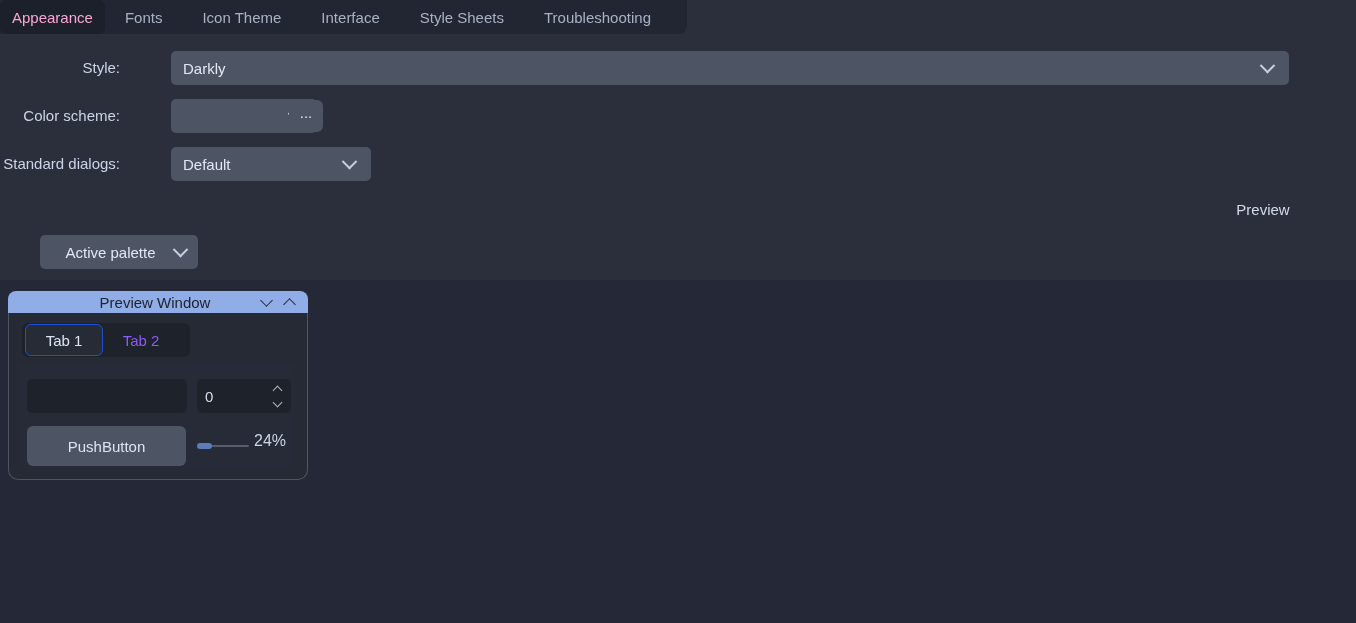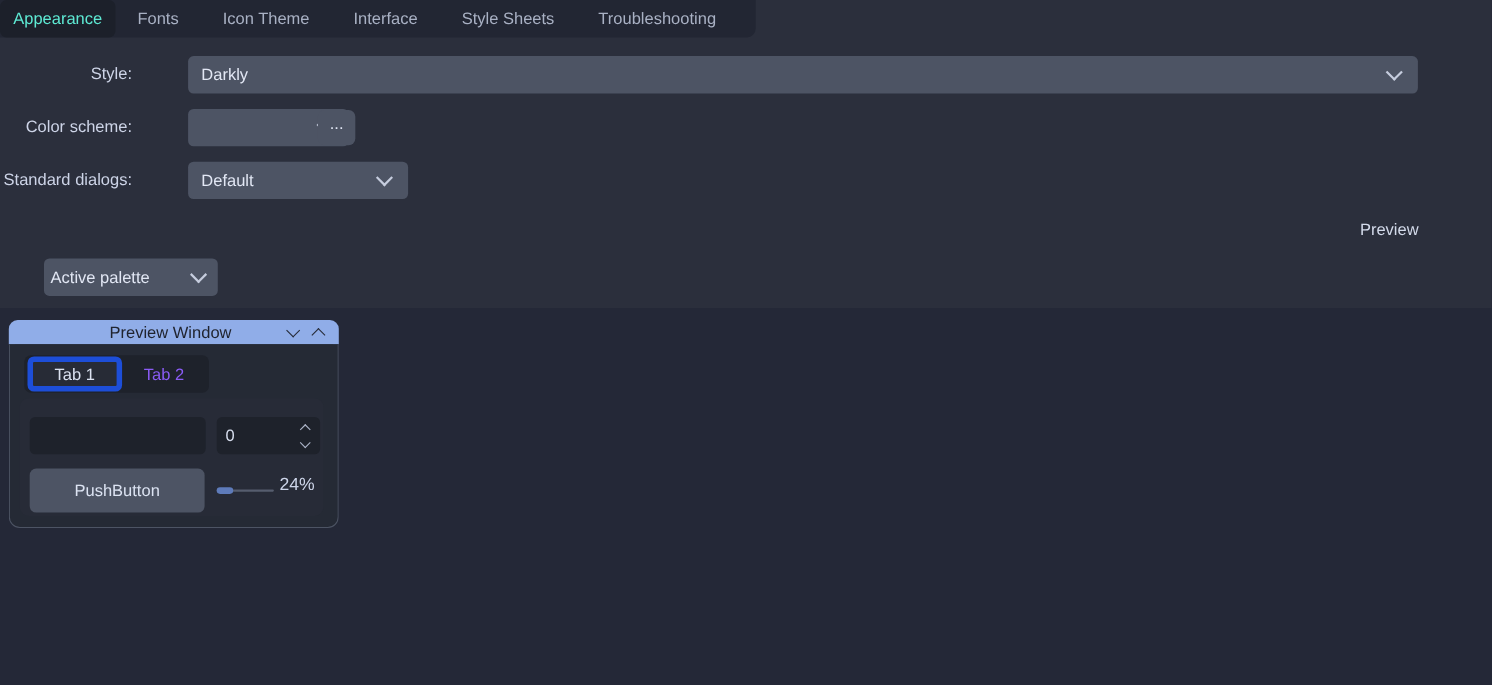--- a/index.html
+++ b/index.html
@@ -16,21 +16,21 @@
   .topbar{
     position:absolute;left:0;top:0;width:687px;height:34px;
     background:#222633;border-radius:0 0 8px 0;
     display:flex;align-items:stretch;
   }
   .top-tab{
     display:flex;align-items:center;
     padding:0 20px;color:#a9b1c4;cursor:default;white-space:nowrap;
   }
   .top-tab.active{
-    background:#1c202a;border-radius:6px;color:#5eead4;
+    background:#1c202a;border-radius:6px;color:#f9a8d4;
     padding:8px 12px;
   }
 
   
   .form-label{
     position:absolute;height:34px;line-height:34px;text-align:right;
     color:#cdd4e7;white-space:nowrap;
   }
   .combo{
     position:absolute;height:34px;background:#4d5464;border-radius:5px;
@@ -53,21 +53,21 @@
     font-size:15px;line-height:20px;padding:0 0 6px 0;cursor:default;
   }
   #dialogs-combo{left:131px;top:147px;width:200px;}
   #dialogs-label{left:-20px;top:147px;width:140px;}
 
   #preview-header{
     position:absolute;left:1225px;top:201px;width:62px;height:20px;
     color:#d3daea;text-align:center;margin-left:7px;
   }
   #palette-combo{left:0px;top:235px;width:158px;border-radius:5px;}
-  #palette-combo .combo-text{padding-left:6px;}
+  #palette-combo .combo-text{padding-left:6px;text-align:center;}
   #palette-combo .chev{margin-right:12px;}
 
   
   .scroll-area{
     position:absolute;left:0;top:280px;width:1356px;height:343px;
     background:#242837;
   }
 
   
   .pwindow{
@@ -94,21 +94,21 @@
   }
   .ptabs-strip{
     position:absolute;left:13px;top:10px;width:168px;height:34px;
     background:#1e222b;border-radius:6px;display:flex;align-items:stretch;
   }
   .ptab{
     display:flex;align-items:center;justify-content:center;
     color:#8b5cf6;width:76px;cursor:default;
   }
   .ptab.active{
-    background:#272b36;border:5px solid #1d4ed8;border-radius:6px;
+    background:#272b36;border:1px solid #1d4ed8;border-radius:6px;
     color:#dbe2f1;margin:1px 0 1px 3px;
   }
   .ppanel{
     position:absolute;left:9px;top:49px;width:276px;height:107px;
     background:#272b37;border-radius:8px;
   }
   .pline-edit{
     position:absolute;left:9px;top:17px;width:160px;height:34px;
     background:#1e222b;border:none;border-radius:5px;color:#dfe5f3;
     padding:0 8px;box-sizing:border-box;font:inherit;

